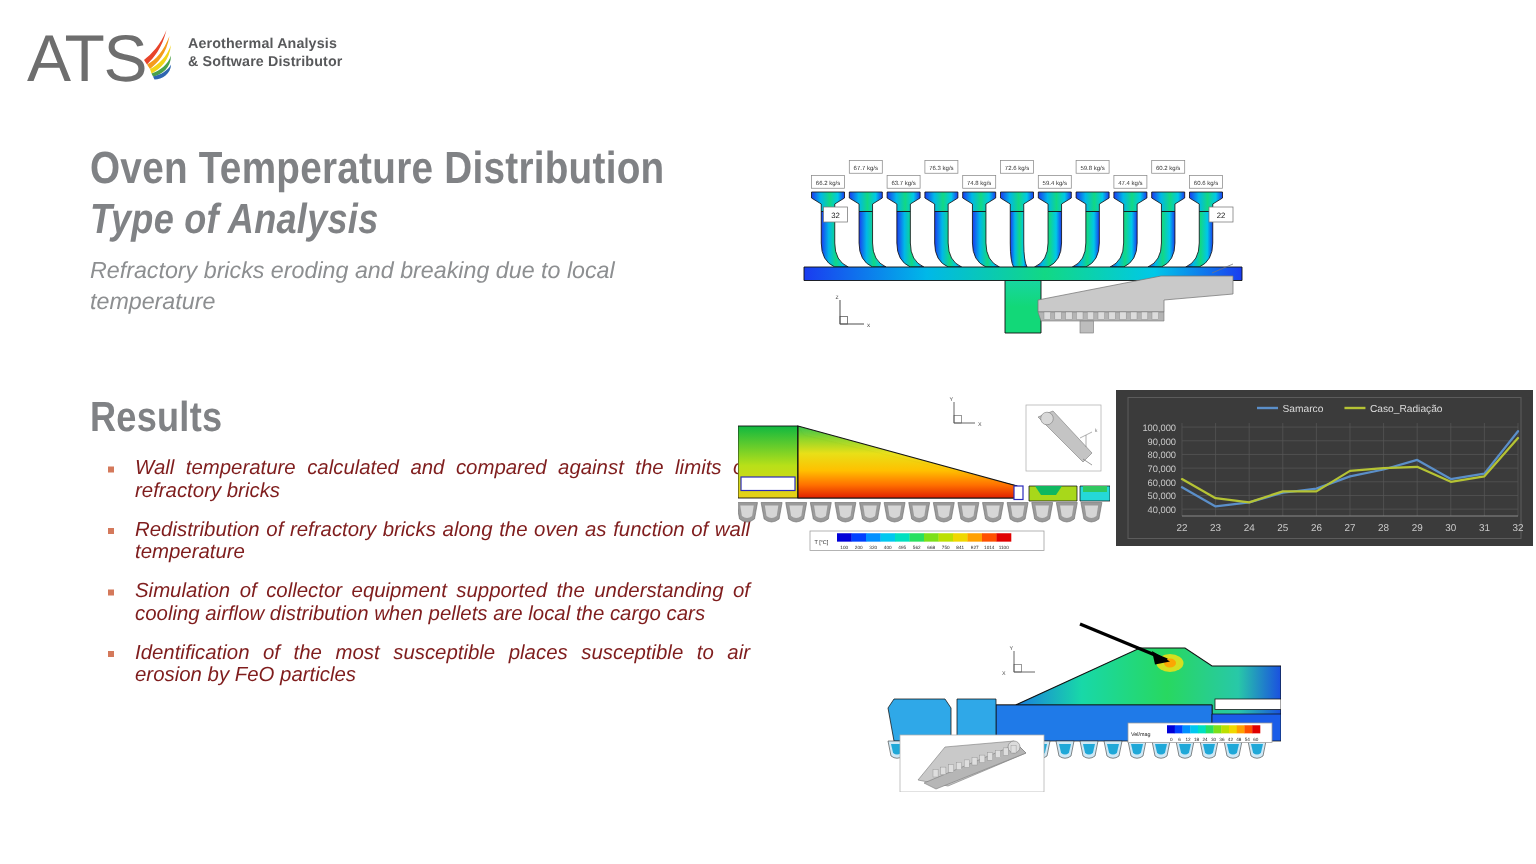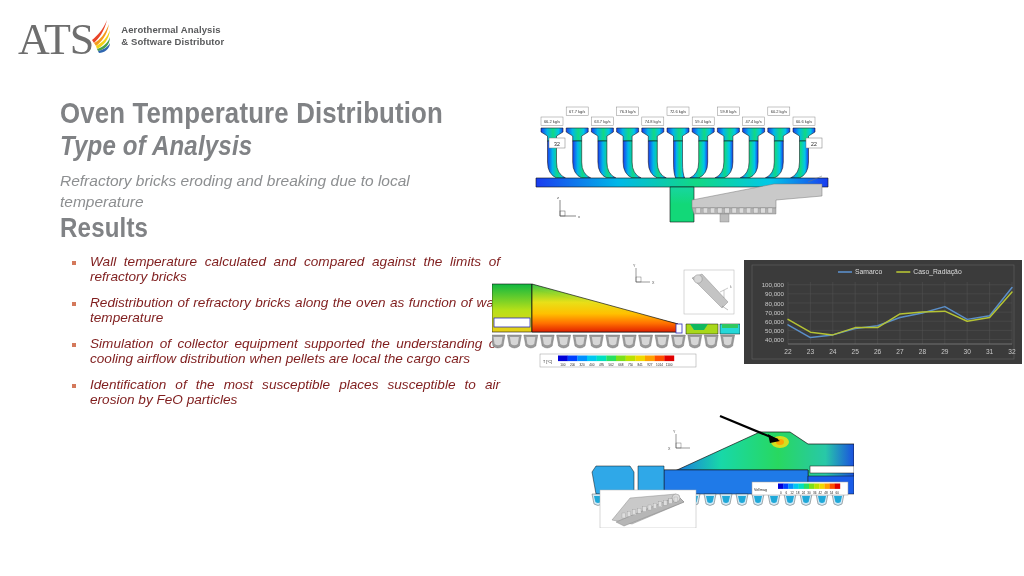--- a/index.html
+++ b/index.html
@@ -7,21 +7,21 @@
     width:1024px;height:576px;background:#ffffff;overflow:hidden;
     font-family:"Liberation Sans","DejaVu Sans",sans-serif;
     -webkit-font-smoothing:antialiased;
   }
   .slide{position:relative;width:1024px;height:576px;background:#fff;}
 
   
   .logo{position:absolute;left:18px;top:10px;display:flex;align-items:flex-start;}
   .logo-mark{position:relative;display:flex;align-items:baseline;}
   .logo-ats{
-    font-family:Liberation Serif, serif;
+    font-family:Liberation Sans, sans-serif;
     font-size:44px;letter-spacing:-1px;color:#6e6e6e;line-height:1;font-weight:400;
   }
   .logo-swoosh{position:relative;width:22px;height:44px;margin-left:-4px;}
   .logo-tag{margin-left:10px;margin-top:14px;}
   .logo-tag div{
     font-size:9.5px;color:#58595b;font-weight:bold;line-height:12px;letter-spacing:.1px;
   }
 
   
   .left{position:absolute;left:60px;top:96px;width:420px;}
@@ -34,21 +34,21 @@
   .h2{
     font-family:"Liberation Sans Narrow","Liberation Sans",sans-serif;
     font-size:28px;font-weight:bold;color:#808285;letter-spacing:.2px;
     transform:scaleX(.86);transform-origin:left center;white-space:nowrap;
     line-height:32px;margin:0;
   }
   .subtitle{
     font-size:15.5px;color:#8d8f91;line-height:21px;margin:8px 0 0 0;width:400px;
   }
   .sec-analysis{font-style:italic;}
-  .sec-results{}
+  .sec-results{margin-top:50px;}
   .bullets{margin-top:10px;list-style:none;padding:0;}
   .bullet{
     position:relative;padding-left:30px;margin-bottom:11px;
     font-size:13.6px;line-height:15px;color:#7f1d1d;text-align:justify;width:410px;font-style:italic;
   }
   .bullet .marker{
     position:absolute;left:12px;top:7px;width:4px;height:4px;background:#d4795b;
   }
 
   

